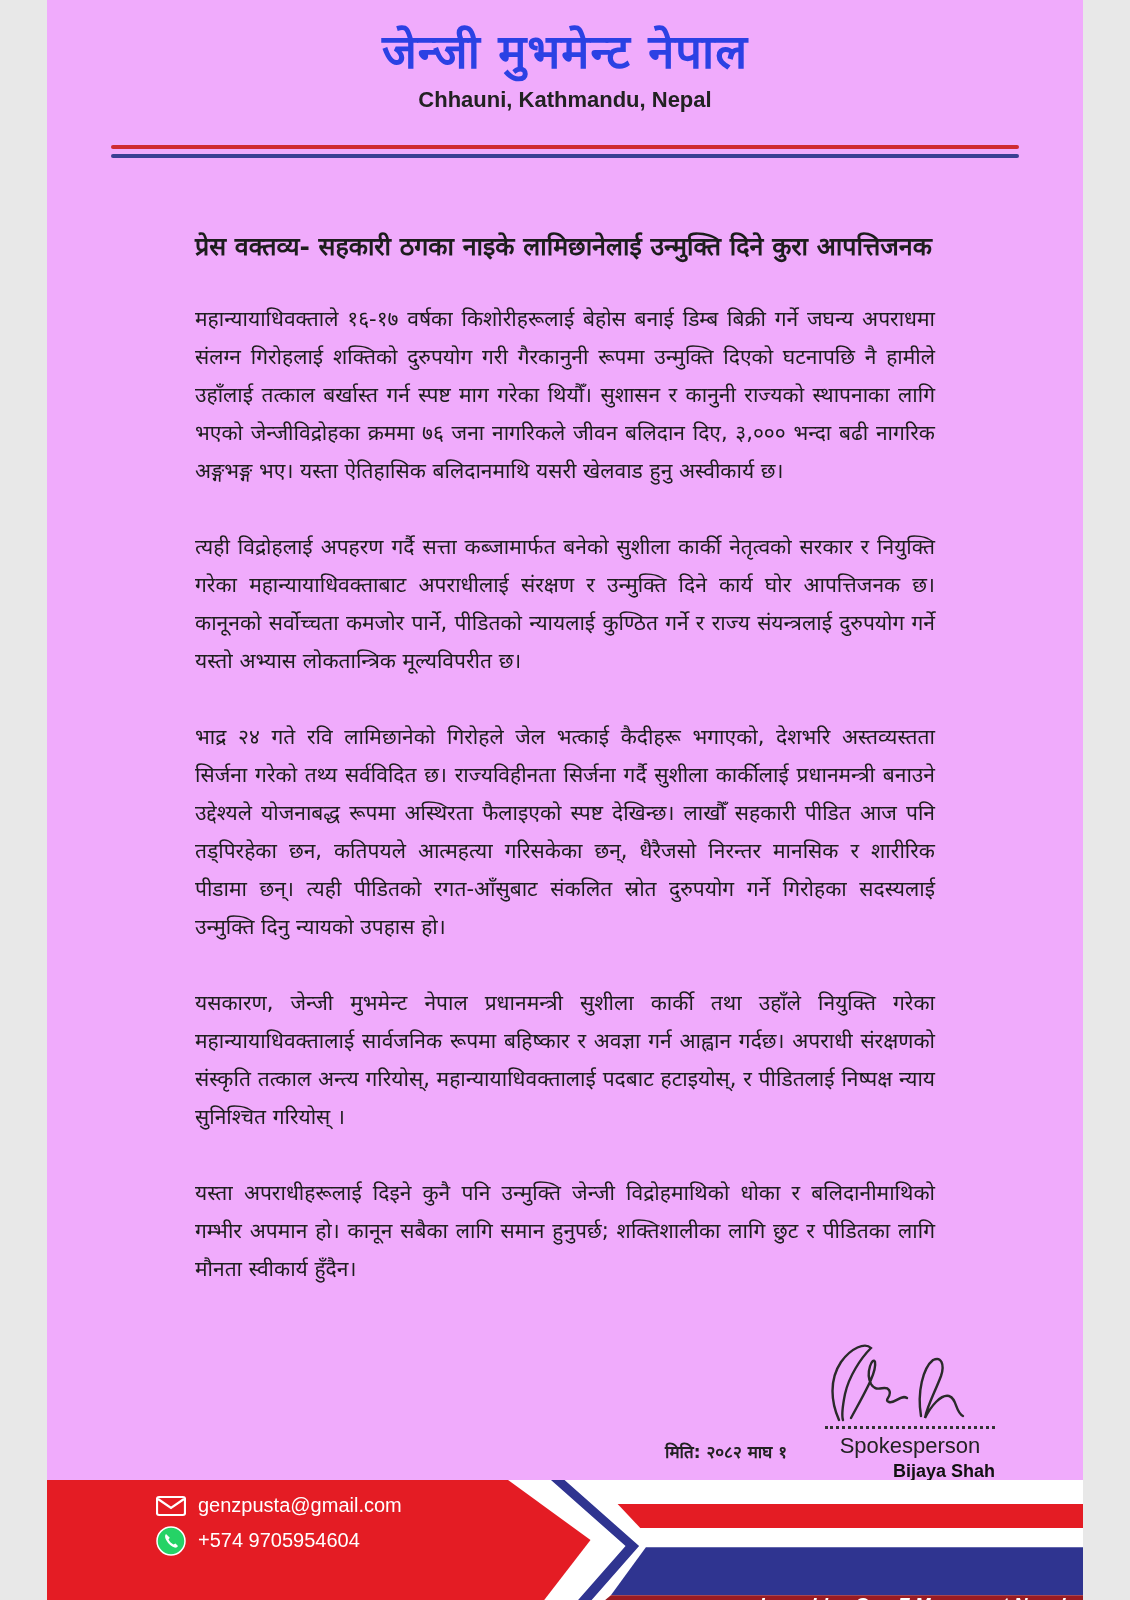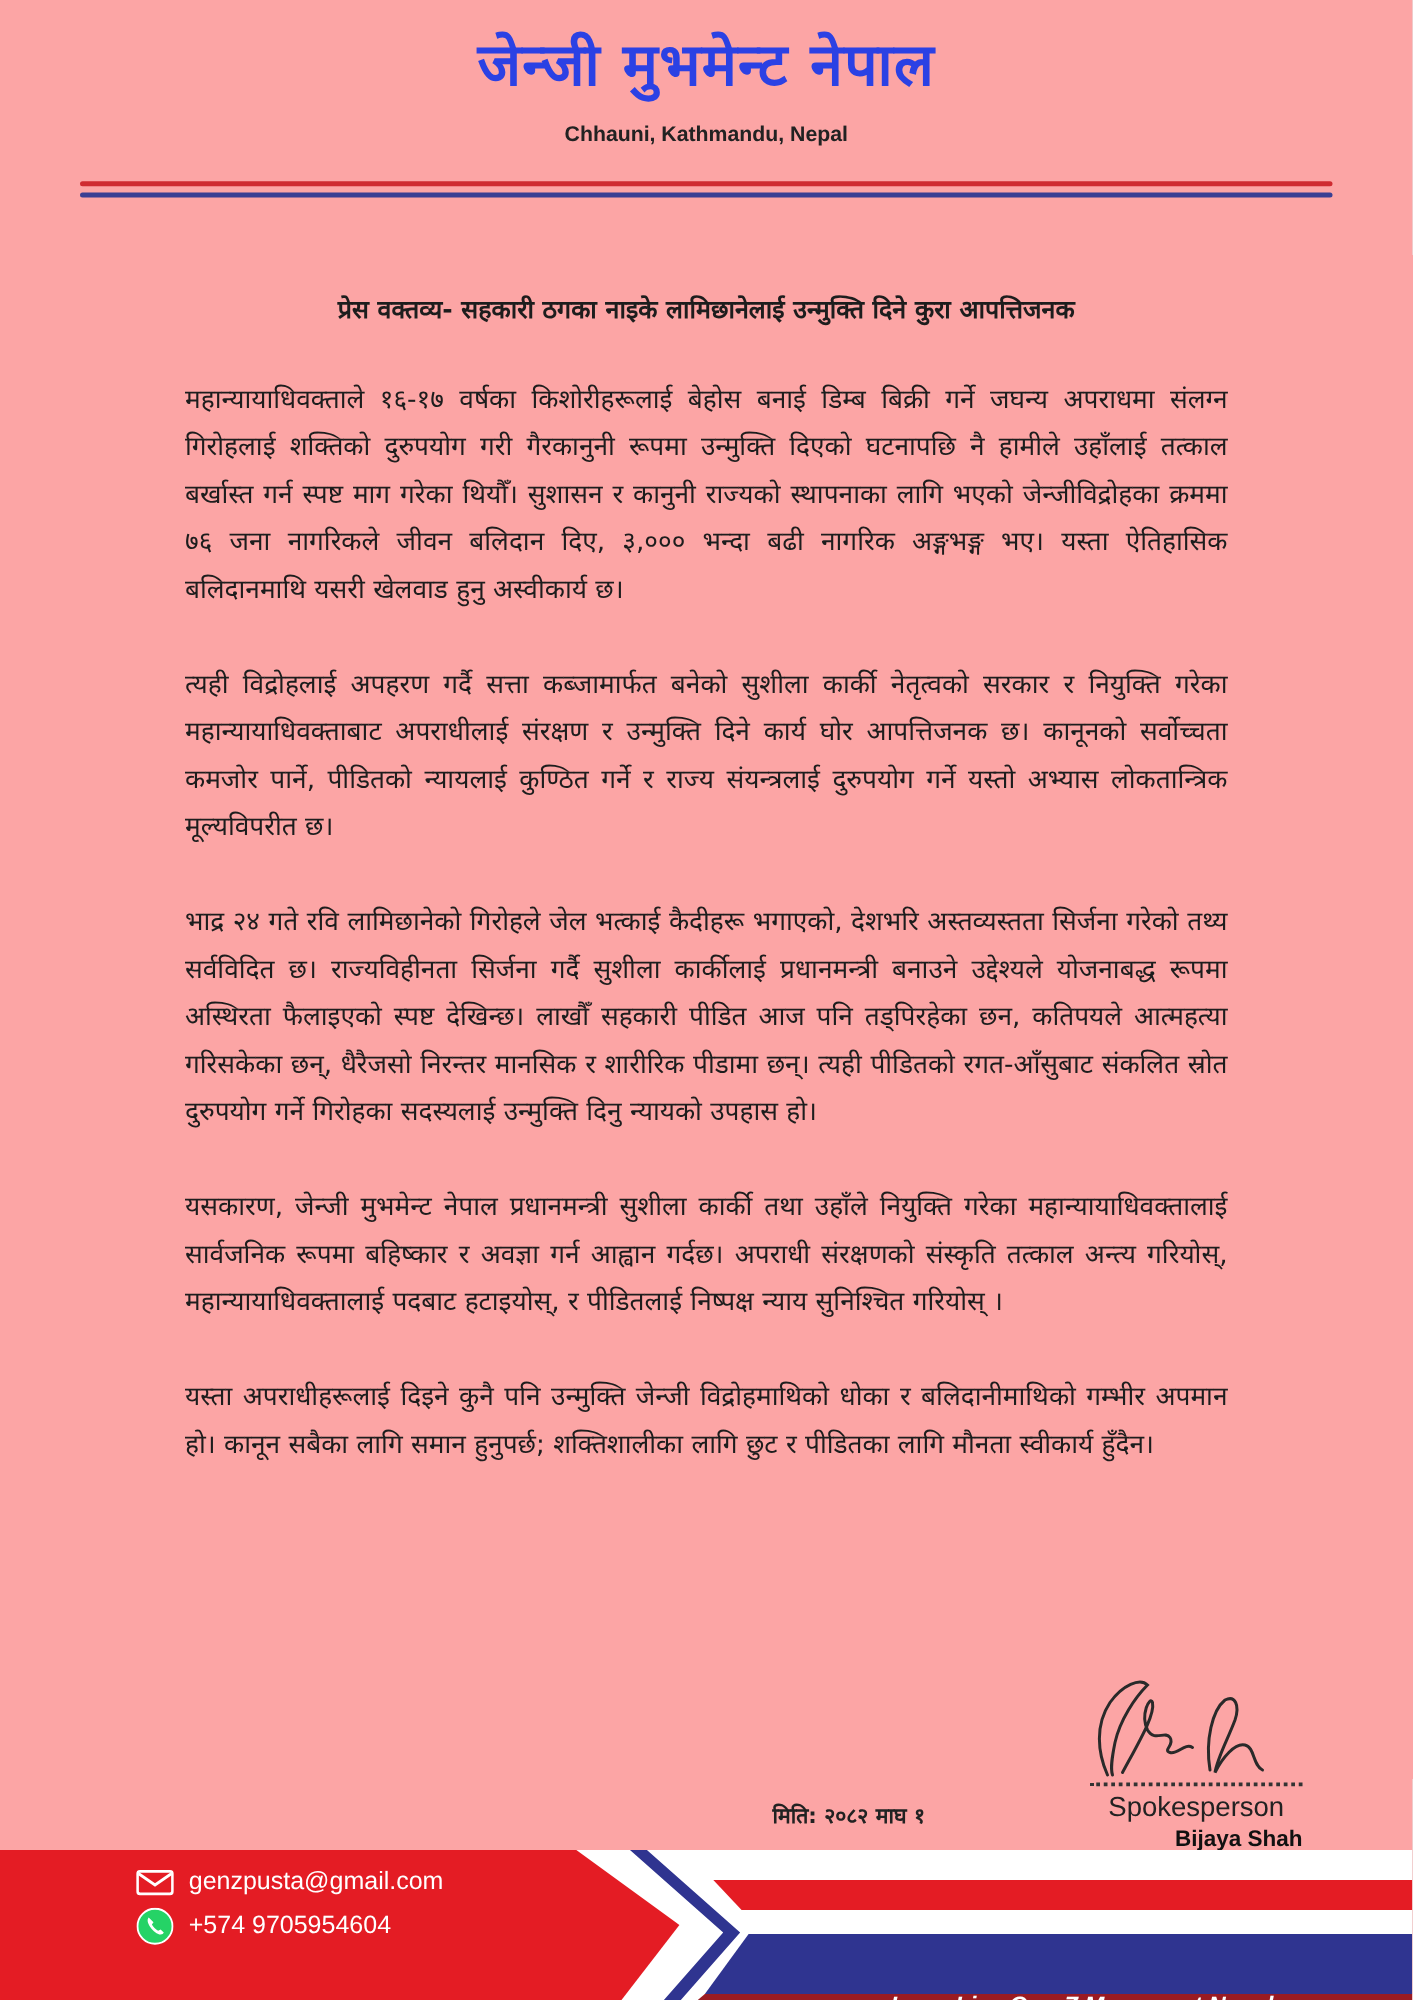--- a/index.html
+++ b/index.html
@@ -1,45 +1,45 @@
 <!DOCTYPE html>
 <html><head>
 <meta charset="utf-8">
 <style>
   html,body{margin:0;padding:0;background:#e8e8e8;}
   .page{
     position:relative;
-    width:1130px;height:1600px;
+    width:1036px;height:1600px;
     margin:0 auto;
-    background:#fca5a5;
+    background:#f0abfc;
     font-family:"Liberation Sans","DejaVu Sans",sans-serif;
     color:#1d1d1d;
     overflow:hidden;
   }
   
   .letterhead{position:absolute;top:0;left:0;right:0;text-align:center;}
   .org-name{
     margin-top:18px;
     font-size:47px;font-weight:bold;
     color:#2b41e4;
     letter-spacing:1px;
     font-family:"DejaVu Sans","Liberation Sans",sans-serif;
   }
-  .org-address{margin-top:16px;font-size:17px;font-weight:bold;color:#222;}
+  .org-address{margin-top:5px;font-size:22px;font-weight:bold;color:#222;}
   .rule{position:absolute;left:64px;right:64px;height:4px;border-radius:2px;}
   .rule-red{top:145px;background:#cf2b31;}
   .rule-blue{top:154px;background:#3a3f93;}
   
   .doc-body{
     position:absolute;left:148px;right:148px;top:228px;
     font-size:21px;line-height:38px;
     font-family:"DejaVu Sans","Liberation Sans",sans-serif;
   }
   .doc-title{
-    text-align:center;font-weight:bold;font-size:20px;
+    font-weight:bold;font-size:25px;
     margin-bottom:34px;
   }
   .doc-body p{
     margin:0 0 38px 0;
     text-align:justify;
   }
   
   .sign-block{
     position:absolute;right:88px;top:1332px;width:170px;text-align:center;
   }

